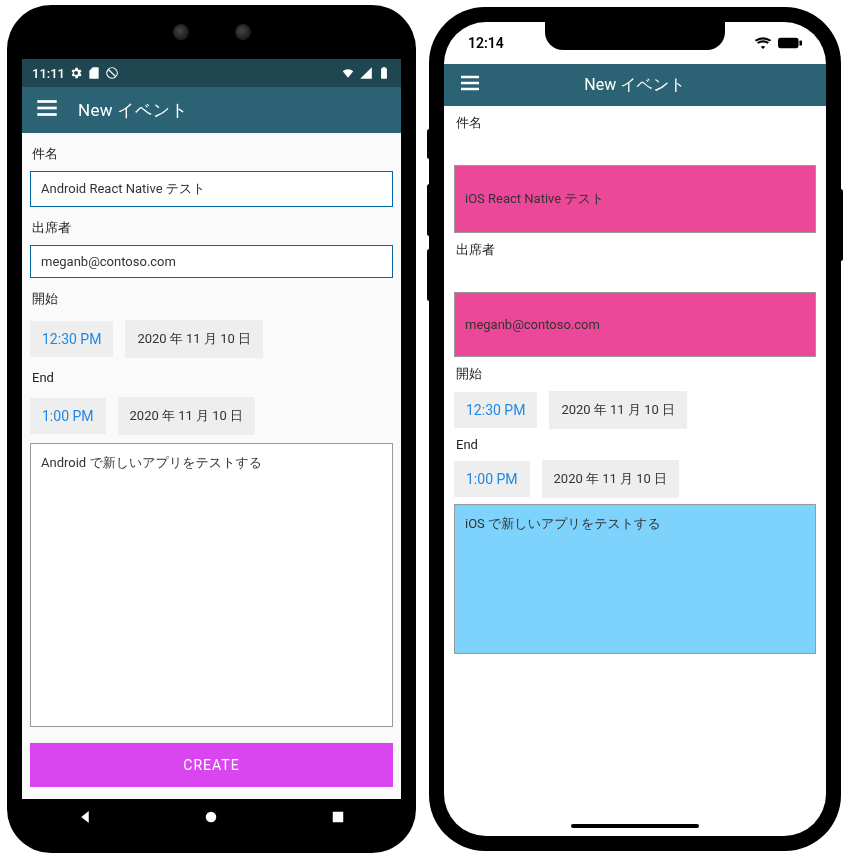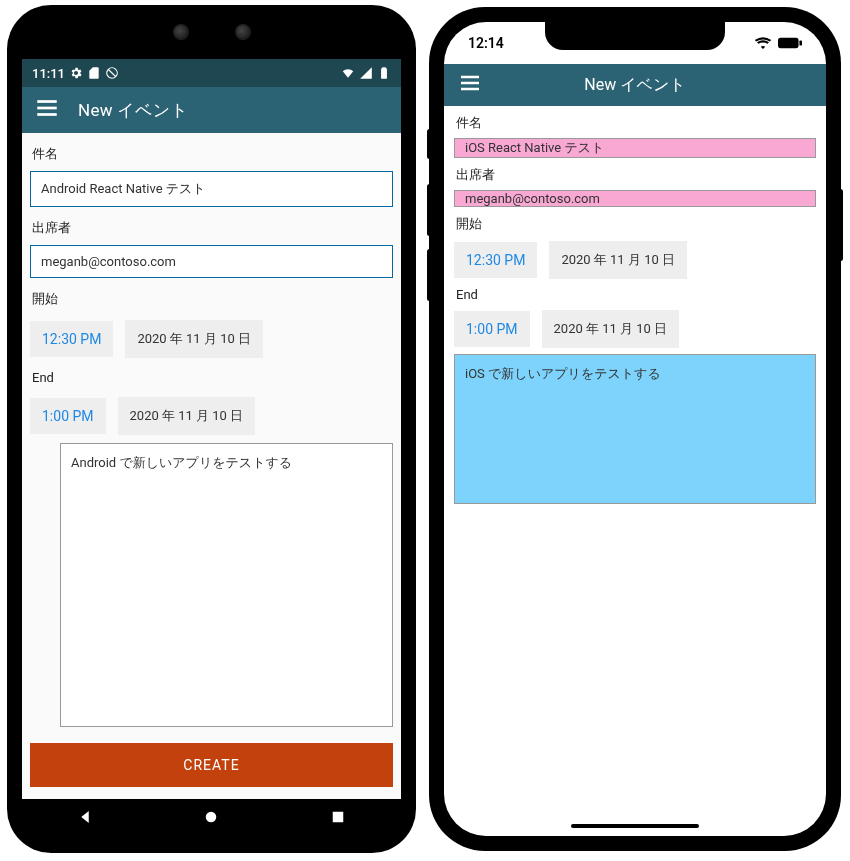--- a/index.html
+++ b/index.html
@@ -107,24 +107,23 @@
     color: #333;
   }
   .android-content .textarea {
     border: 1px solid #999;
     background: #fff;
     padding: 10px;
     font-size: 13px;
     color: #333;
     flex: 1;
     min-height: 170px;
-    margin-left: 30px;
   }
   .android-content .createbtn {
-    background: #c2410c;
+    background: #d946ef;
     color: #fff;
     text-align: center;
     padding: 14px 0;
     font-size: 14px;
     letter-spacing: 1px;
     margin-top: 8px;
   }
   .android-navbar {
     position: absolute;
     left: 13px; right: 13px; bottom: 13px;
@@ -193,23 +192,24 @@
   }
   .ios-content {
     flex:1;
     padding: 6px 10px 10px 10px;
     display:flex; flex-direction:column; gap:6px;
     font-size: 13px; color:#333;
   }
   .ios-content .label { font-size: 13px; color:#222; padding:2px 2px 0 2px;}
   .ios-content .input {
     border: 1px solid #999;
-    background:#f9a8d4;
-    padding: 0 10px;
+    background:#ec4899;
+    padding: 24px 10px;
     font-size:13px;
+    margin-top:27px;
   }
   .ios-content .row { display:flex; gap:12px; align-items:center; padding-top:2px;}
   .ios-content .timebtn {
     background:#eee; padding:10px 12px; font-size:14px; color:#1e88e5;
   }
   .ios-content .datebtn {
     background:#eee; padding:10px 12px; font-size:13px; color:#333;
   }
   .ios-content .textarea {
     border:1px solid #999; background:#7dd3fc; padding:10px;

